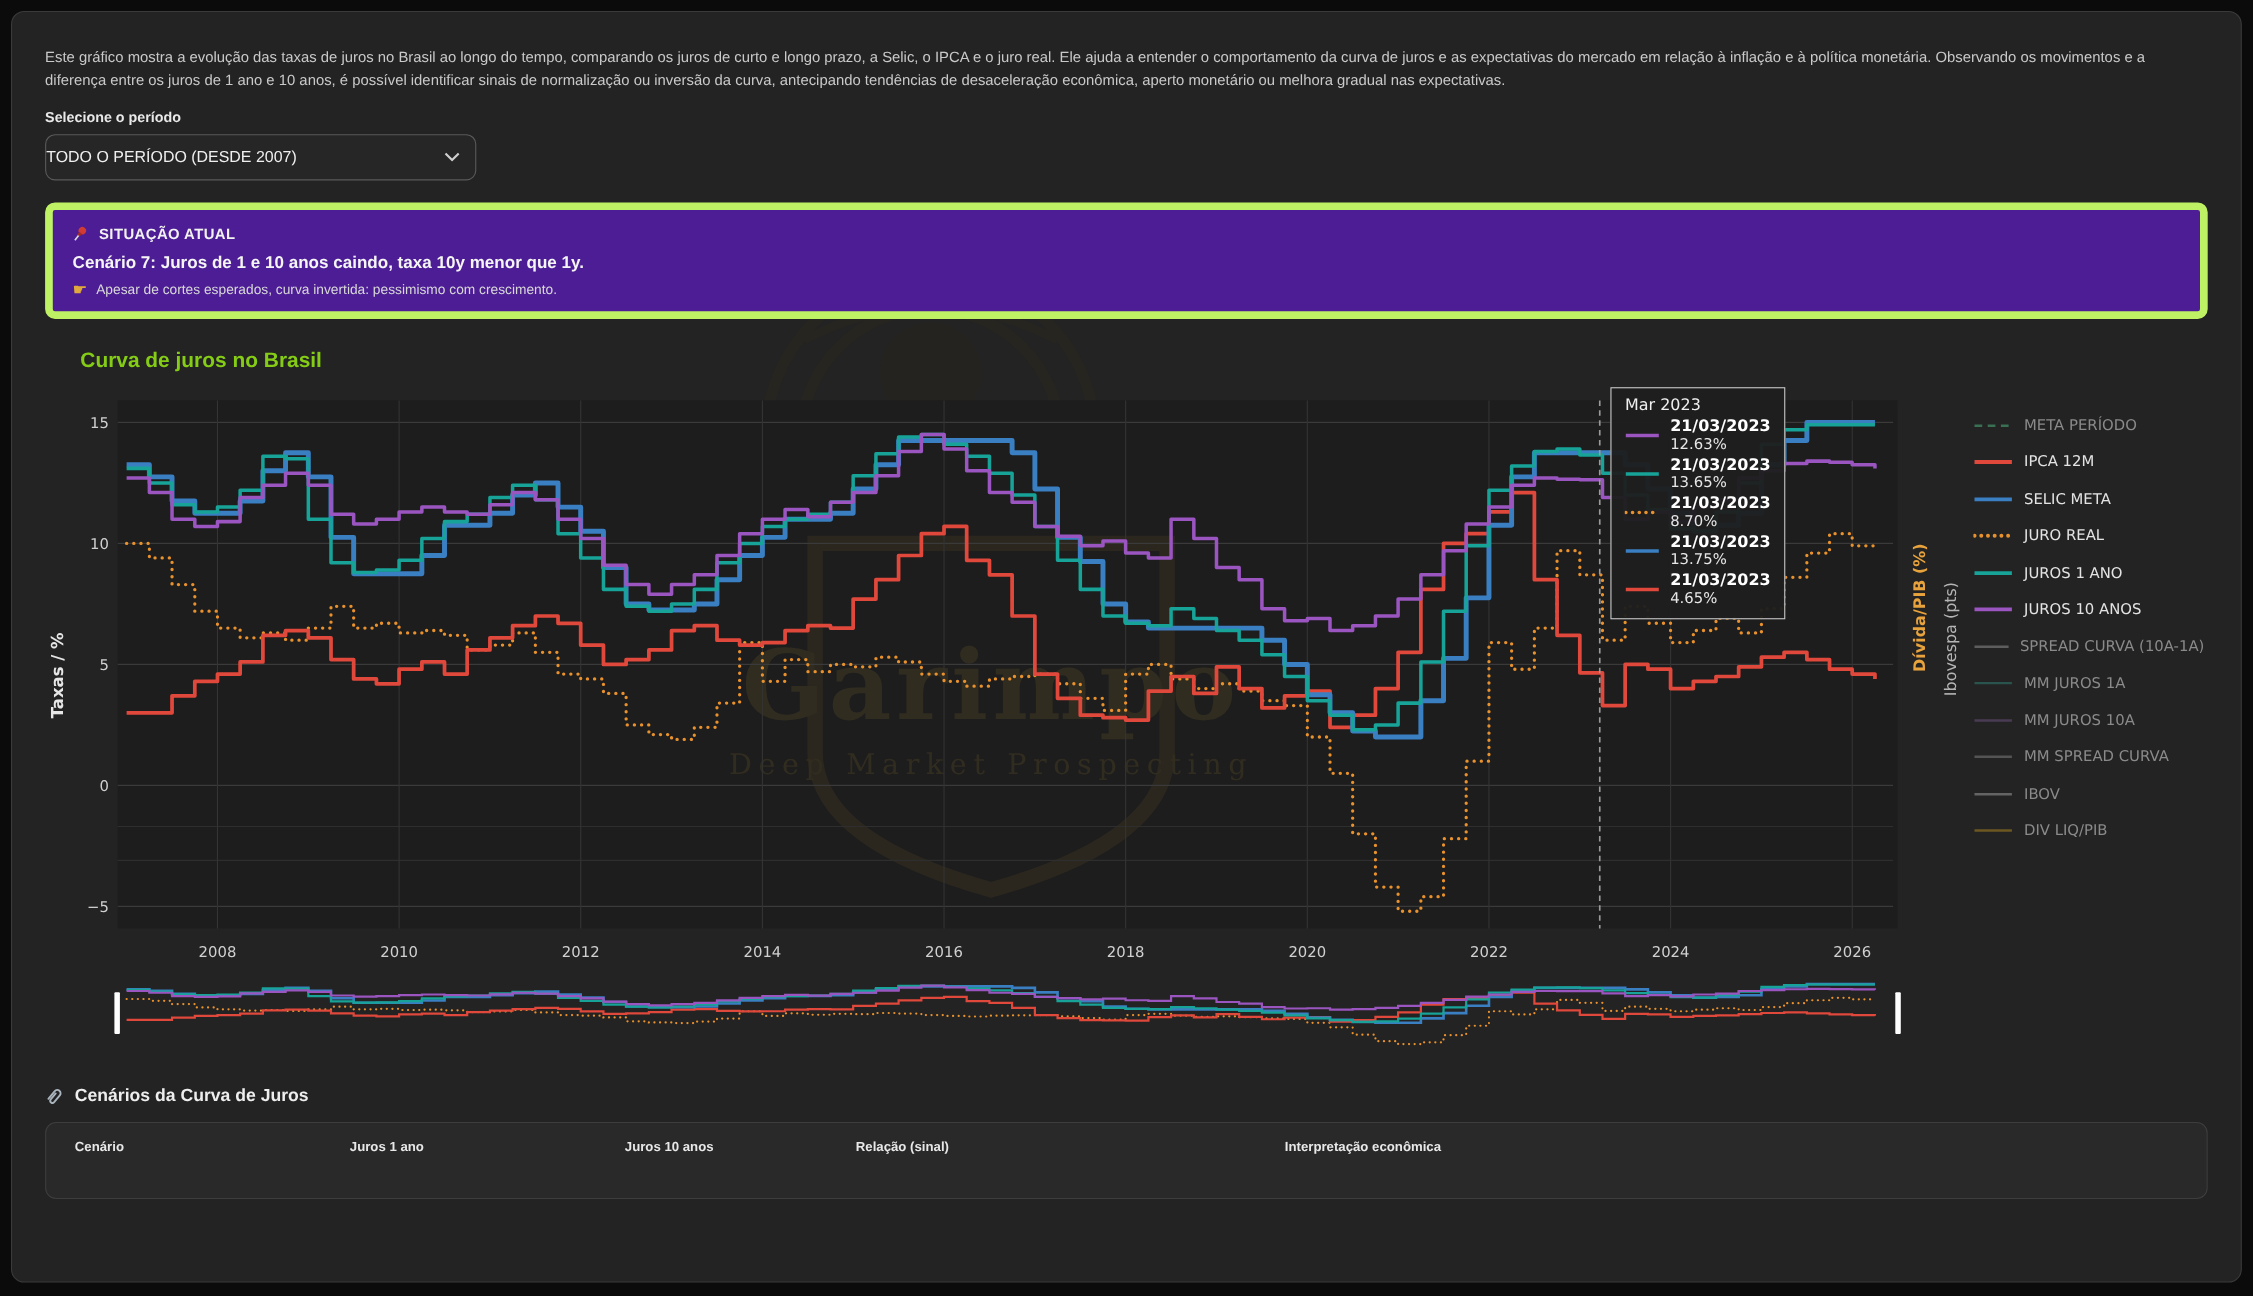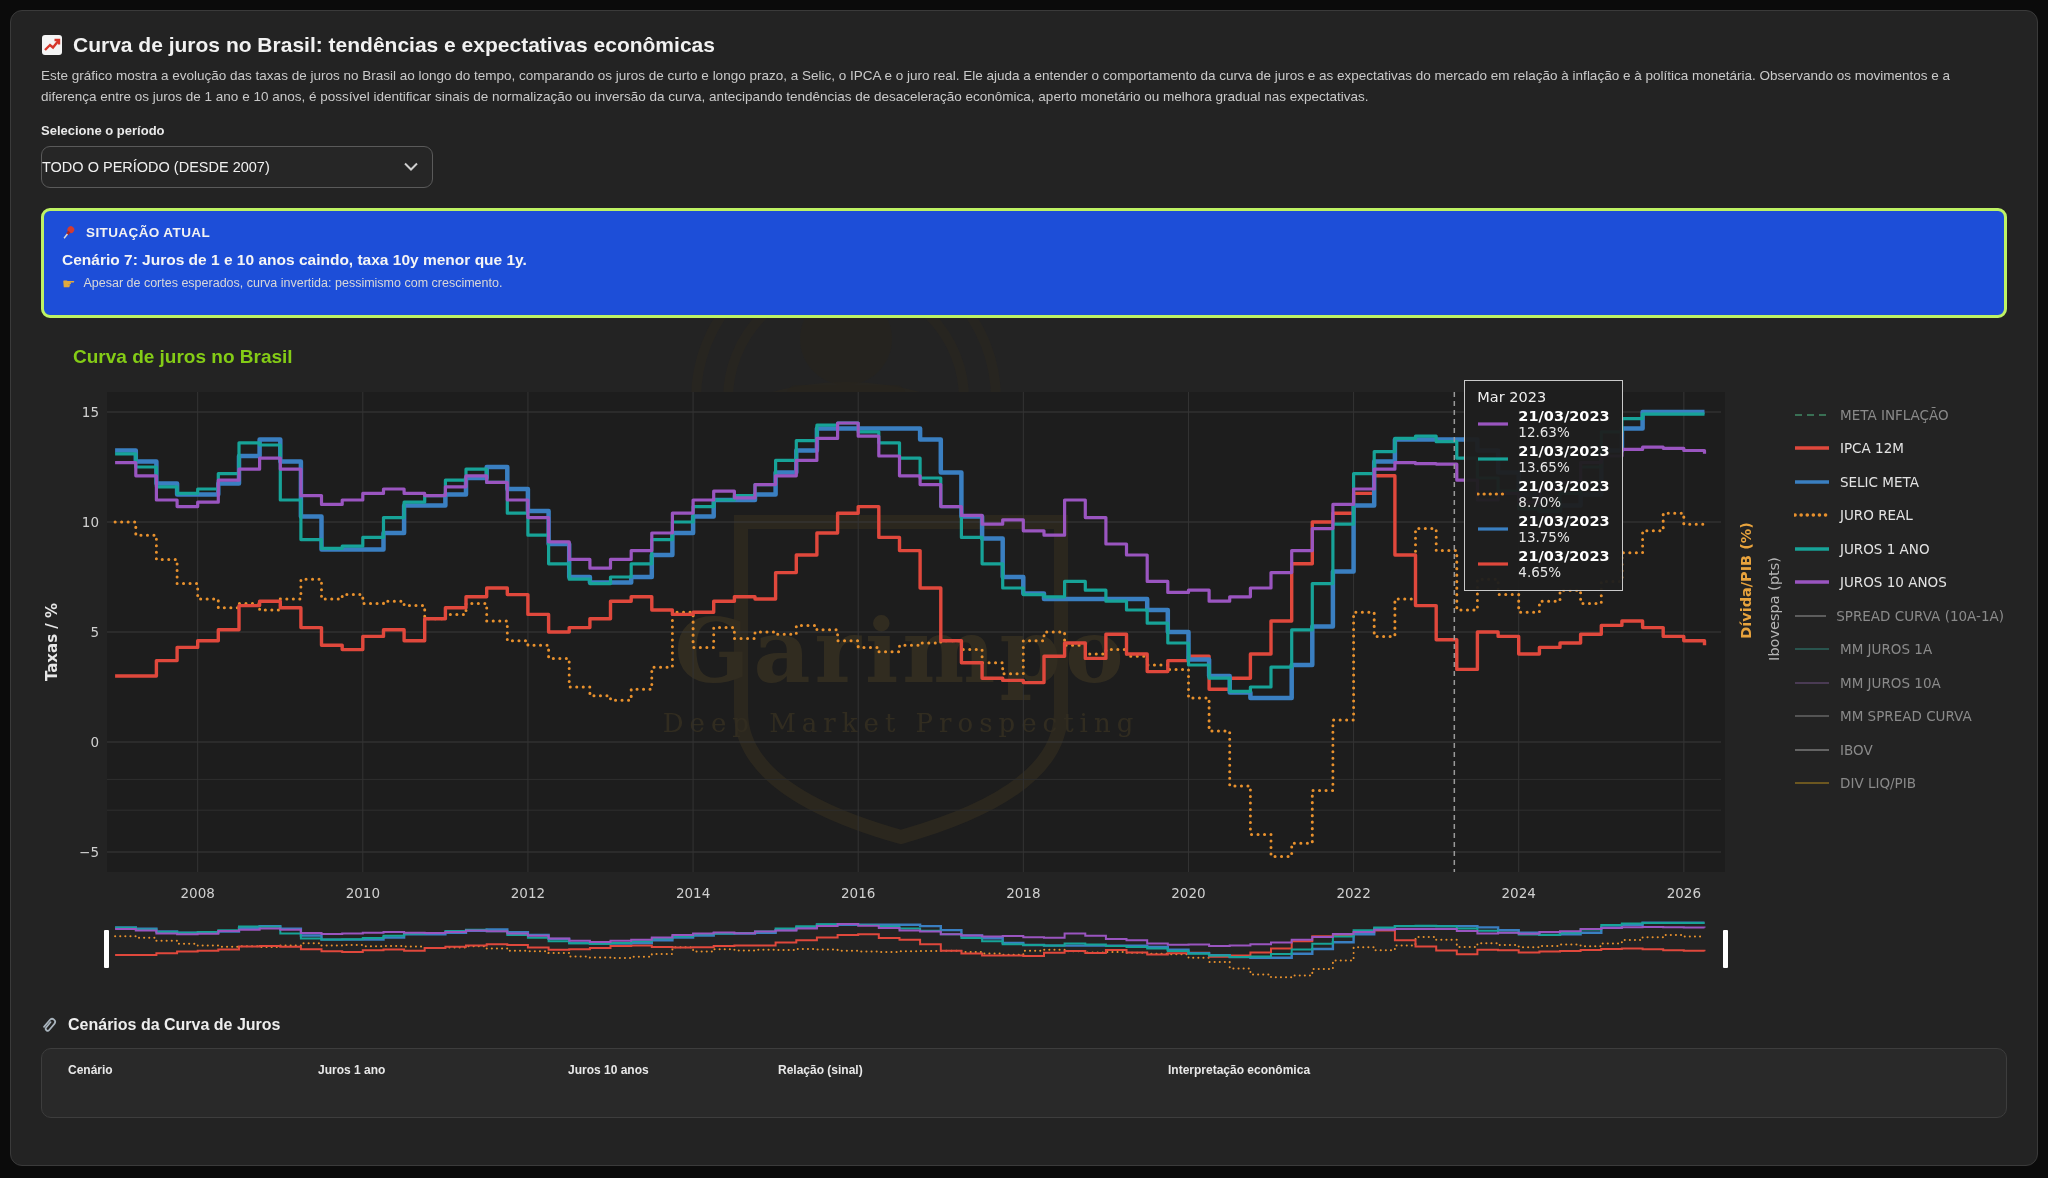--- a/index.html
+++ b/index.html
@@ -23,22 +23,22 @@
             opacity:.5; z-index:0; pointer-events:none; }
   .z1 { position:relative; z-index:1; }
   .page-title { font-size:21px; font-weight:bold; color:#f1f1f1; display:flex;
                 align-items:center; gap:10px; }
   .desc { margin-top:9px; font-size:13.5px; line-height:1.55; color:#c9c9c9; }
   .period-label { margin-top:15px; font-size:13px; font-weight:bold; color:#e9e9e9; }
   .select { margin-top:8px; width:392px; height:42px; background:#262626;
             border:1px solid #5a5a5a; border-radius:9px; display:flex; align-items:center;
             justify-content:space-between; padding:0 14px 0 0; font-size:14.5px;
             color:#f0f0f0; cursor:pointer; }
-  .situation { margin-top:20px; background:#1d4ed8; border:3px solid #bef264;
-               border-radius:9px; padding:14px 18px 24px; }
+  .situation { margin-top:20px; background:#4c1d95; border:7px solid #bef264;
+               border-radius:9px; padding:14px 18px 12px; }
   .sit-heading { font-size:13.5px; font-weight:bold; color:#f2f2f2; letter-spacing:.4px;
                  display:flex; align-items:center; gap:9px; }
   .sit-scenario { margin-top:10px; font-size:15.5px; font-weight:bold; color:#f5f5f5; }
   .sit-note { margin-top:7px; font-size:12.5px; color:#d8d8d8; display:flex;
               align-items:center; gap:8px; }
   .hand-icon { color:#e0a93e; font-size:15px; line-height:1; }
   .chart-title { margin:28px 0 0 32px; font-size:19px; font-weight:bold; color:#84cc16; }
   .chart-row { display:flex; margin-top:4px; position:relative; z-index:1; }
   .axis-col { width:58px; position:relative; }
   .vlabel { writing-mode:vertical-rl; transform:rotate(180deg); position:absolute;
@@ -80,28 +80,20 @@
         <path d="M60 250 Q225 150 390 250" stroke-width="14"></path>
         <path d="M110 120 Q225 60 340 120" stroke-width="8"></path>
       </g>
       <g fill="#2c2516" opacity=".5">
         <circle cx="225" cy="150" r="46"></circle>
         <rect x="165" y="196" width="120" height="60" rx="10"></rect>
       </g>
     </svg>
 
     <div class="z1">
-      <div class="page-title">
-        <svg width="22" height="22" viewBox="0 0 22 22">
-          <rect x="1" y="1" width="20" height="20" rx="3" fill="#f4f4f4"></rect>
-          <polyline points="4,16 9,11 12,13.5 18,6" fill="none" stroke="#d6362a" stroke-width="2.4"></polyline>
-          <polyline points="13.5,6 18,6 18,10.5" fill="none" stroke="#d6362a" stroke-width="2.4"></polyline>
-        </svg>
-        <span>Curva de juros no Brasil: tendências e expectativas econômicas</span>
-      </div>
 
       <div class="desc">Este gráfico mostra a evolução das taxas de juros no Brasil ao longo do tempo, comparando os juros de curto e longo prazo, a Selic, o IPCA e o juro real. Ele ajuda a entender o comportamento da curva de juros e as expectativas do mercado em relação à inflação e à política monetária. Observando os movimentos e a diferença entre os juros de 1 ano e 10 anos, é possível identificar sinais de normalização ou inversão da curva, antecipando tendências de desaceleração econômica, aperto monetário ou melhora gradual nas expectativas.</div>
 
       <div class="period-label">Selecione o período</div>
 
       <div class="select">
         <span>TODO O PERÍODO (DESDE 2007)</span>
         <svg width="14" height="9" viewBox="0 0 14 9">
           <polyline points="1,1.5 7,7.5 13,1.5" fill="none" stroke="#cfcfcf" stroke-width="2"></polyline>
         </svg>
@@ -187,21 +179,21 @@
       <div class="axis-col">
         <span class="vlabel vlabel-divida">Dívida/PIB (%)</span>
         <span class="vlabel vlabel-ibov">Ibovespa (pts)</span>
       </div>
 
       <div class="legend-col" id="legend">
           <div class="legend-item disabled">
             <svg width="36" height="6" style="opacity: 0.55;">
               <line x1="1" y1="3" x2="35" y2="3" stroke="#4caf7d" stroke-width="2.2" stroke-dasharray="7 5"></line>
             </svg>
-            <span class="legend-label">META INFLAÇÃO</span>
+            <span class="legend-label">META PERÍODO</span>
           </div>
           <div class="legend-item">
             <svg width="36" height="6">
               <line x1="1" y1="3" x2="35" y2="3" stroke="#e0483c" stroke-width="3.5"></line>
             </svg>
             <span class="legend-label">IPCA 12M</span>
           </div>
           <div class="legend-item">
             <svg width="36" height="6">
               <line x1="1" y1="3" x2="35" y2="3" stroke="#3a7fc1" stroke-width="3.5"></line>

